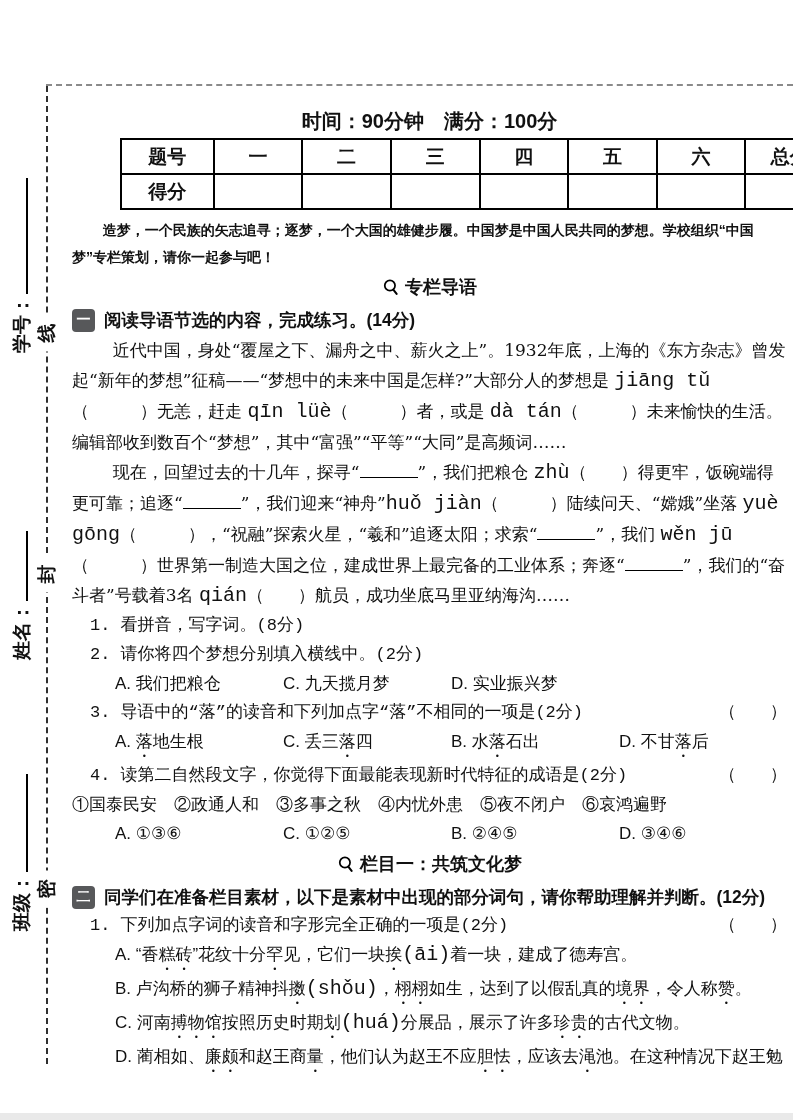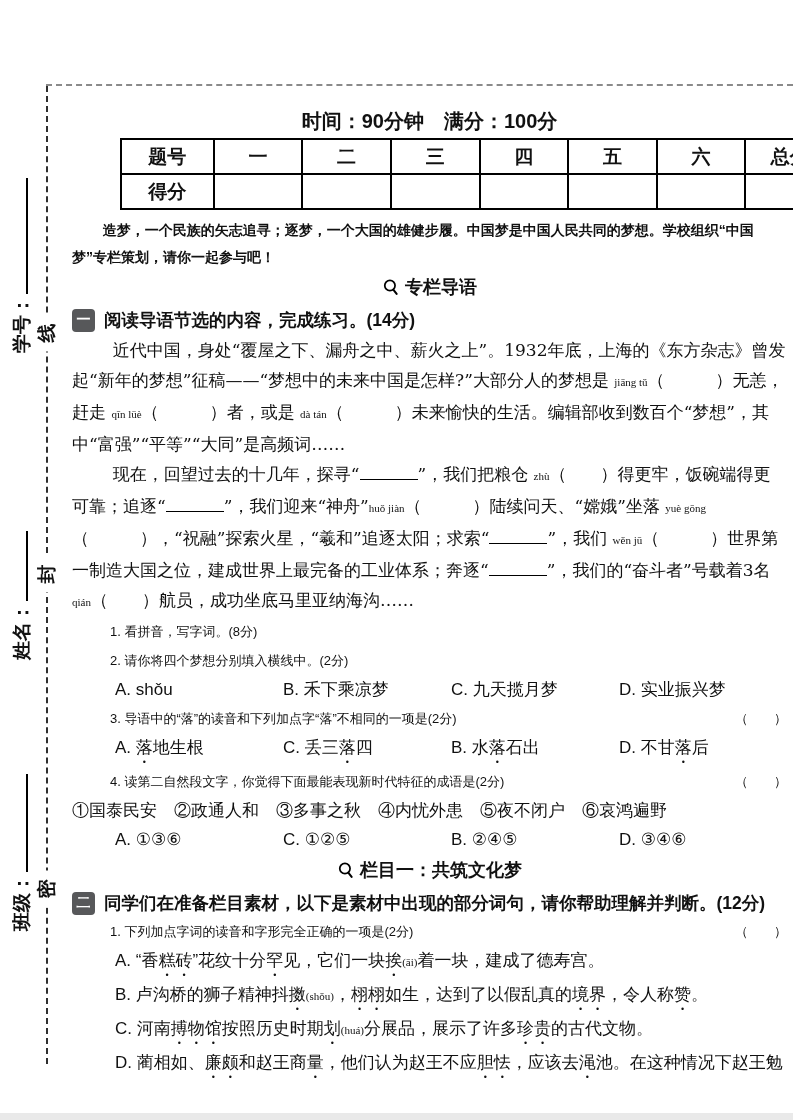--- a/index.html
+++ b/index.html
@@ -32,27 +32,27 @@
     display:flex; align-items:center; justify-content:center; gap:4px; }
   .center-head svg { display:block; }
 
   .sec-head { margin-top:9px; display:flex; align-items:center; font-size:17.5px; font-weight:700; }
   .badge { width:23px; height:23px; min-width:23px; background:#57585a; color:#fff; border-radius:4px;
     display:inline-flex; align-items:center; justify-content:center; font-size:14px; font-weight:700;
     margin-right:9px; }
 
   .passage { margin-top:3px; font-family:"DejaVu Serif", serif; font-size:17px; line-height:30px; }
   .passage p { text-indent:2.4em; }
-  .seg-py { font-family:Liberation Serif, serif; font-size:11px; }
+  .seg-py { font-family:Liberation Mono, monospace; font-size:20px; }
   .seg-blank { display:inline-block; width:58px; border-bottom:1.5px solid #000; height:1em;
     vertical-align:baseline; }
   .seg-dot { -webkit-text-emphasis:filled dot; -webkit-text-emphasis-position:under left;
     text-emphasis:filled dot; text-emphasis-position:under left; }
 
-  .q { margin-left:38px; font-size:13px; line-height:29px; font-weight:500; }
+  .q { margin-left:18px; font-size:17px; line-height:29px; font-weight:500;font-family:Liberation Mono, monospace; }
   .q-row { display:flex; }
   .q-row .stem { flex:1; }
   .q-row .bracket { white-space:pre; font-weight:500; }
   .opts { display:flex; margin-left:43px; font-size:17px; line-height:29px; font-weight:500; }
   .opts .opt { width:168px; }
   .opts .opt:last-child { width:auto; }
   .idioms { font-size:17px; line-height:29px; font-weight:500; }
 
   .s2opt { margin-left:23px; padding-left:47px; text-indent:-27px; font-size:17px;
     line-height:29px; font-weight:500; }
@@ -127,22 +127,21 @@
 
   <div class="passage">
     <p><span class="seg-cn">近代中国，身处“覆屋之下、漏舟之中、薪火之上”。1932年底，上海的《东方杂志》曾发起“新年的梦想”征稿——“梦想中的未来中国是怎样?”大部分人的梦想是 </span><span class="seg-py">jiāng tǔ</span><span class="seg-cn">（　　　）无恙，赶走 </span><span class="seg-py">qīn lüè</span><span class="seg-cn">（　　　）者，或是 </span><span class="seg-py">dà tán</span><span class="seg-cn">（　　　）未来愉快的生活。编辑部收到数百个“梦想”，其中“富强”“平等”“大同”是高频词……</span></p>
     <p><span class="seg-cn">现在，回望过去的十几年，探寻“</span><span class="seg-blank"></span><span class="seg-cn">”，我们把粮仓 </span><span class="seg-py">zhù</span><span class="seg-cn">（　　）得更牢，饭碗端得更可靠；追逐“</span><span class="seg-blank"></span><span class="seg-cn">”，我们迎来“神舟”</span><span class="seg-py">huǒ jiàn</span><span class="seg-cn">（　　　）陆续问天、“嫦娥”坐落 </span><span class="seg-py">yuè gōng</span><span class="seg-cn">（　　　），“祝融”探索火星，“羲和”追逐太阳；求索“</span><span class="seg-blank"></span><span class="seg-cn">”，我们 </span><span class="seg-py">wěn jū</span><span class="seg-cn">（　　　）世界第一制造大国之位，建成世界上最完备的工业体系；奔逐“</span><span class="seg-blank"></span><span class="seg-cn">”，我们的“奋斗者”号载着3名 </span><span class="seg-py">qián</span><span class="seg-cn">（　　）航员，成功坐底马里亚纳海沟……</span></p>
   </div>
 
   <div class="q">1. 看拼音，写字词。(8分)</div>
 
   <div class="q">2. 请你将四个梦想分别填入横线中。(2分)</div>
   <div class="opts">
-    <span class="opt">A. shǒu</span>
-    <span class="opt">B. 禾下乘凉梦</span>
+    <span class="opt">A. 我们把粮仓</span>
     <span class="opt">C. 九天揽月梦</span>
     <span class="opt">D. 实业振兴梦</span>
   </div>
 
   <div class="q q-row">
     <span class="stem">3. 导语中的“落”的读音和下列加点字“落”不相同的一项是(2分)</span>
     <span class="bracket">（　　）</span>
   </div>
   <div class="opts">
     <span class="opt"><span class="seg-cn">A. </span><span class="seg-dot">落</span><span class="seg-cn">地生根</span></span>

